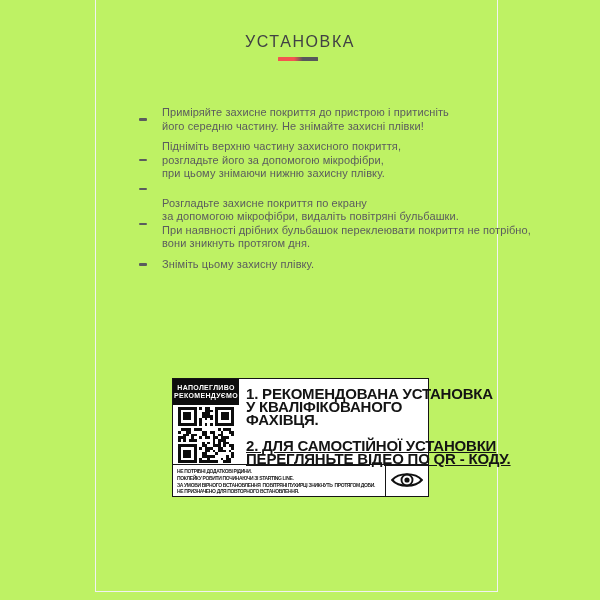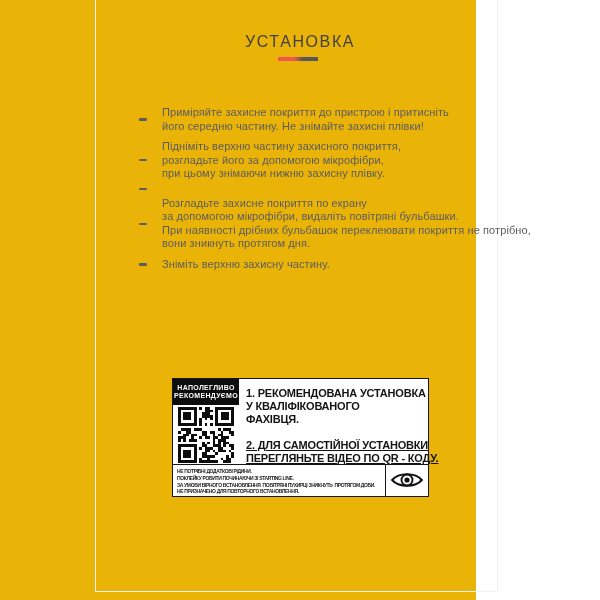--- a/index.html
+++ b/index.html
@@ -1,17 +1,17 @@
 <!DOCTYPE html>
 <html><head>
 <meta charset="utf-8">
 <style>
   * { margin:0; padding:0; box-sizing:border-box; }
   html,body { width:600px; height:600px; background:#ffffff; font-family:"Liberation Sans", sans-serif; overflow:hidden; }
-  .page { position:relative; width:476px; height:600px; background:#eab308;padding-left:44px; }
+  .page { position:relative; width:600px; height:600px; background:#bef264;padding-left:44px; }
 
   .card-edge { position:absolute; left:95px; top:-6px; width:403px; height:598px;
                border:1px solid #f1f1f2; border-top:none; background:transparent; }
 
   .title { position:absolute; top:33px; left:0; width:600px; text-align:center;
            font-size:16px; font-weight:normal; letter-spacing:1.6px; color:#414144; }
 
   .title-divider { position:absolute; top:57px; left:278px; width:40px; height:4px;
            background:linear-gradient(to right, #f3564f 0%, #f3564f 40%, #57585b 62%, #57585b 100%);
            border-radius:0.5px; }
@@ -24,21 +24,21 @@
   .rec-box { position:absolute; left:172px; top:378px; width:257px; height:119px;
              border:1.5px solid #151515; background:#fff; display:flex; flex-direction:column; }
   .rec-main { display:flex; height:84.5px; flex:none; }
   .rec-left { width:66px; flex:none; }
   .badge { width:66px; height:26px; background:#0d0d0d; color:#ffffff;
            display:flex; align-items:center; justify-content:center; text-align:center;
            font-size:7px; font-weight:bold; line-height:8.5px; letter-spacing:0.3px; white-space:pre; }
   .qr { width:56px; height:56px; margin:2px auto 0; }
   .qr svg { width:100%; height:100%; display:block; shape-rendering:crispEdges; }
   .rec-right { flex:1; padding:7.5px 2px 0 7px; }
-  .point { font-size:11px; font-weight:bold; line-height:13px; letter-spacing:-0.2px;
+  .point { font-size:15px; font-weight:bold; line-height:13px; letter-spacing:-0.2px;
            color:#141414; white-space:pre; }
   .point + .point { margin-top:13px;text-decoration:underline; }
 
   .rec-bottom { flex:1; border-top:1.5px solid #151515; display:flex; }
   .notes { flex:1; padding:3.5px 2px 0 4px; }
   .note-line { font-size:5px; font-weight:bold; line-height:6.8px; letter-spacing:-0.35px;
                color:#1c1c1c; white-space:pre; }
   .eye-cell { width:43px; flex:none; border-left:1.5px solid #151515;
               display:flex; align-items:center; justify-content:center; }
   .eye-cell svg { width:32px; height:22px; display:block; }
@@ -70,21 +70,21 @@
     </div>
     <div class="step">
       <span class="dash"></span>
       <span class="step-text">Розгладьте захисне покриття по екрану
 за допомогою мікрофібри, видаліть повітряні бульбашки.
 При наявності дрібних бульбашок переклеювати покриття не потрібно,
 вони зникнуть протягом дня.</span>
     </div>
     <div class="step">
       <span class="dash"></span>
-      <span class="step-text">Зніміть верхню захисну частину.</span>
+      <span class="step-text">Зніміть цьому захисну плівку.</span>
     </div>
   </div>
 
   <div class="rec-box">
     <div class="rec-main">
       <div class="rec-left">
         <div class="badge">НАПОЛЕГЛИВО
 РЕКОМЕНДУЄМО</div>
         <div class="qr">
           <svg id="qr-svg" viewBox="0 0 21 21" fill="#0d0d0d">

